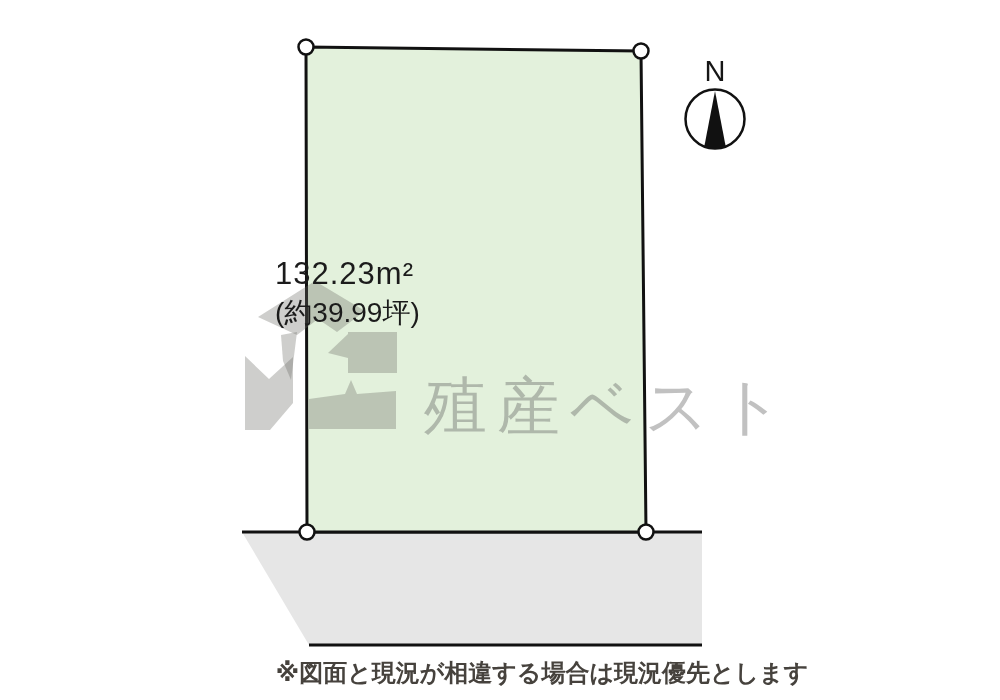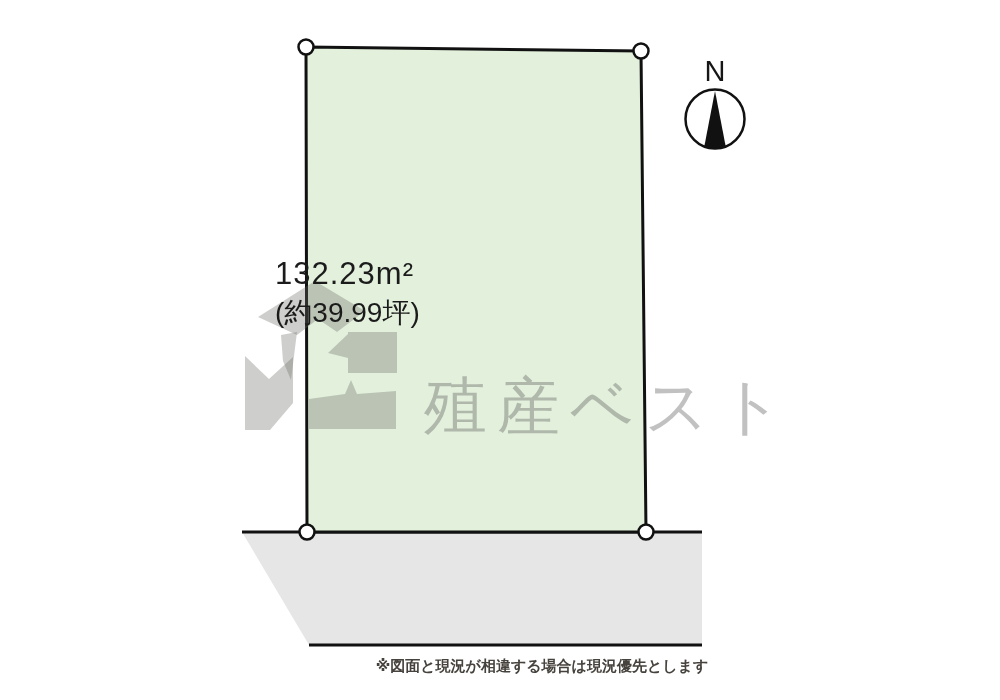--- a/index.html
+++ b/index.html
@@ -43,21 +43,21 @@
     letter-spacing: 10px;
     white-space: nowrap;
     color: rgba(92, 92, 92, 0.38);
     pointer-events: none;
     margin-top: 28px;
   }
   .wm-shape { fill: rgba(106, 106, 100, 0.33); }
   .footnote {
     left: 242px; top: 657px; width: 600px;
     text-align: center;
-    font-size: 15px;
+    font-size: 24px;
     font-weight: bold;
     color: #46423d;
   }
 </style>
 </head>
 <body>
 
 <div class="page">
 
   <svg class="diagram-svg" viewBox="0 0 1000 700" xmlns="http://www.w3.org/2000/svg">

